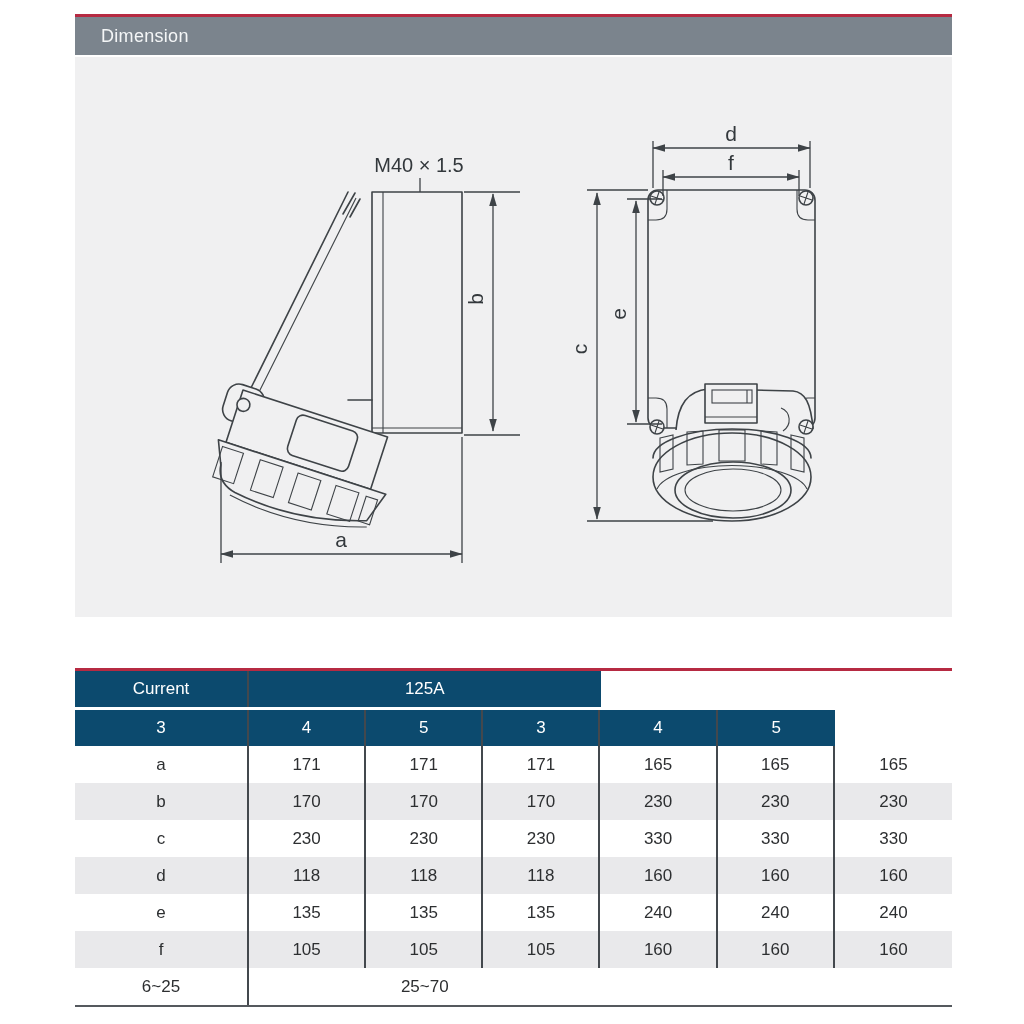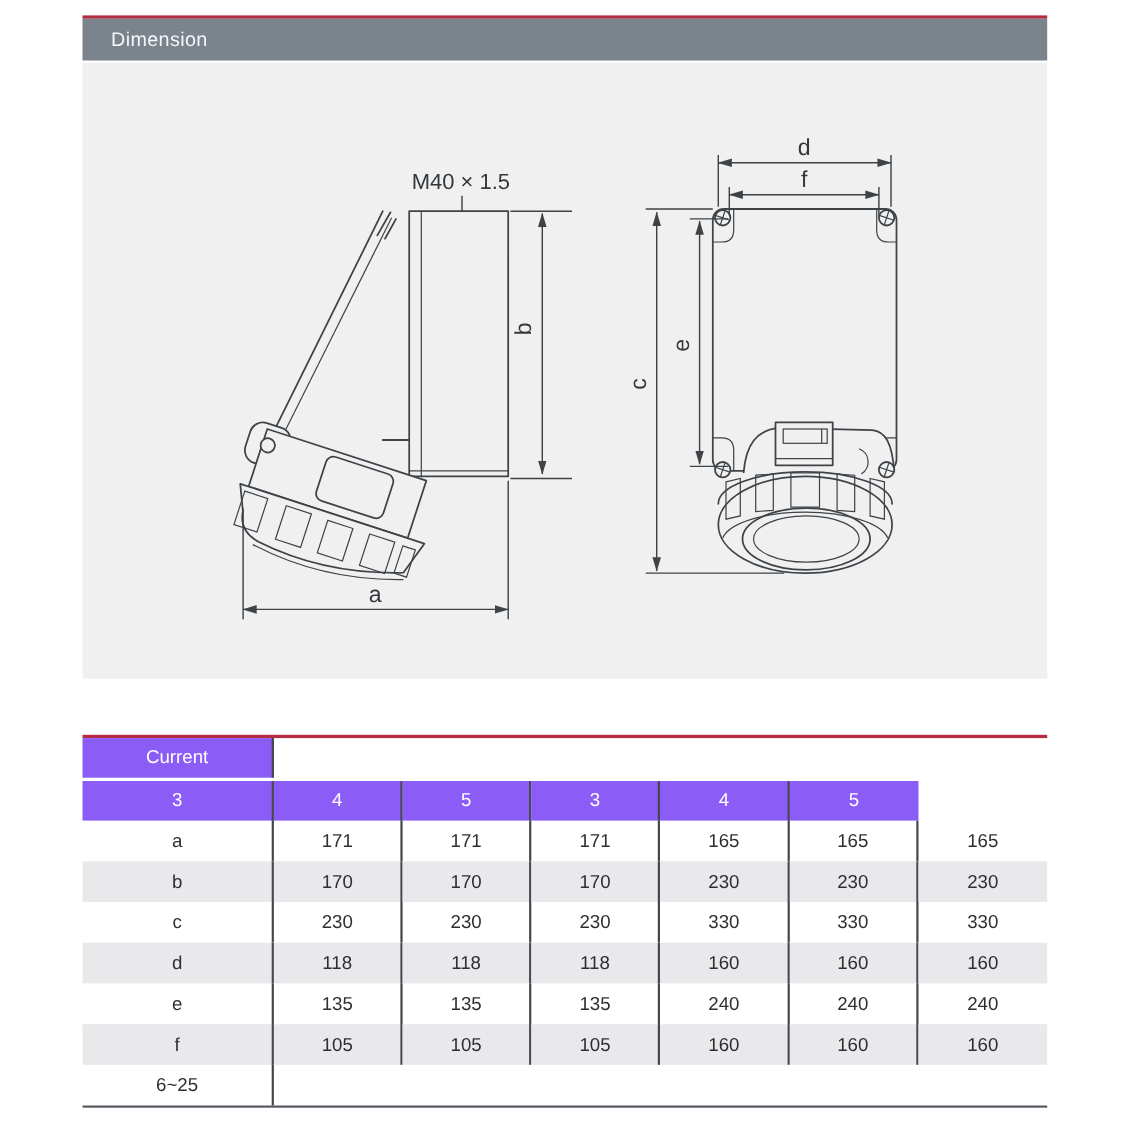--- a/index.html
+++ b/index.html
@@ -12,21 +12,21 @@
   .sec .bar span{color:#f4f6f7;font-size:18px;letter-spacing:.3px;padding-left:26px;}
   
   .panel{position:absolute;left:75px;top:57px;width:877px;height:560px;background:#f0f0f1;}
   .panel svg{display:block;}
   
   .dtable{position:absolute;left:75px;top:668px;width:877px;font-size:17px;color:#2d2f31;}
   .t-redline{height:3px;background:#b62a42;}
   .trow{display:grid;grid-template-columns:174px repeat(6,1fr);}
   .trow.span3{grid-template-columns:174px repeat(2,1fr);}
   .cell{display:flex;align-items:center;justify-content:center;height:36px;}
-  .hrow .cell{background:#8b5cf6;color:#fff;}
+  .hrow .cell{background:#0c4a6e;color:#fff;}
   .hgap{height:3px;background:#fff;}
   .brow .cell{height:37px;}
   .brow.stripe .cell{background:#e9e9eb;}
   .bd{border-right:2px solid #43484d;}
   .t-bottomline{height:2px;background:#55595e;}
   
   .ln{fill:none;stroke:#3e4347;stroke-width:1.6;stroke-linejoin:round;stroke-linecap:round;}
   .lnf{fill:#f0f0f1;stroke:#3e4347;stroke-width:1.6;stroke-linejoin:round;}
   .thin{fill:none;stroke:#3e4347;stroke-width:1.1;}
   .dim{fill:none;stroke:#3e4347;stroke-width:1.3;}
@@ -155,20 +155,21 @@
         </g>
       </g>
     </svg>
   </div>
 
   <div class="dtable">
     <div class="t-redline"></div>
 
     <div class="trow hrow span3">
       <div class="cell bd">Current</div>
+      <div class="cell">125A</div>
     </div>
     <div class="hgap"></div>
     <div class="trow hrow">
       <div class="cell bd">3</div>
       <div class="cell bd">4</div>
       <div class="cell bd">5</div>
       <div class="cell bd">3</div>
       <div class="cell bd">4</div>
       <div class="cell">5</div>
     </div>
@@ -222,18 +223,19 @@
       <div class="cell bd">f</div>
       <div class="cell bd">105</div>
       <div class="cell bd">105</div>
       <div class="cell bd">105</div>
       <div class="cell bd">160</div>
       <div class="cell bd">160</div>
       <div class="cell">160</div>
     </div>
     <div class="trow brow span3">
       <div class="cell bd">6~25</div>
+      <div class="cell">25~70</div>
     </div>
 
     <div class="t-bottomline"></div>
   </div>
 
 </div>
 
 </body></html>

